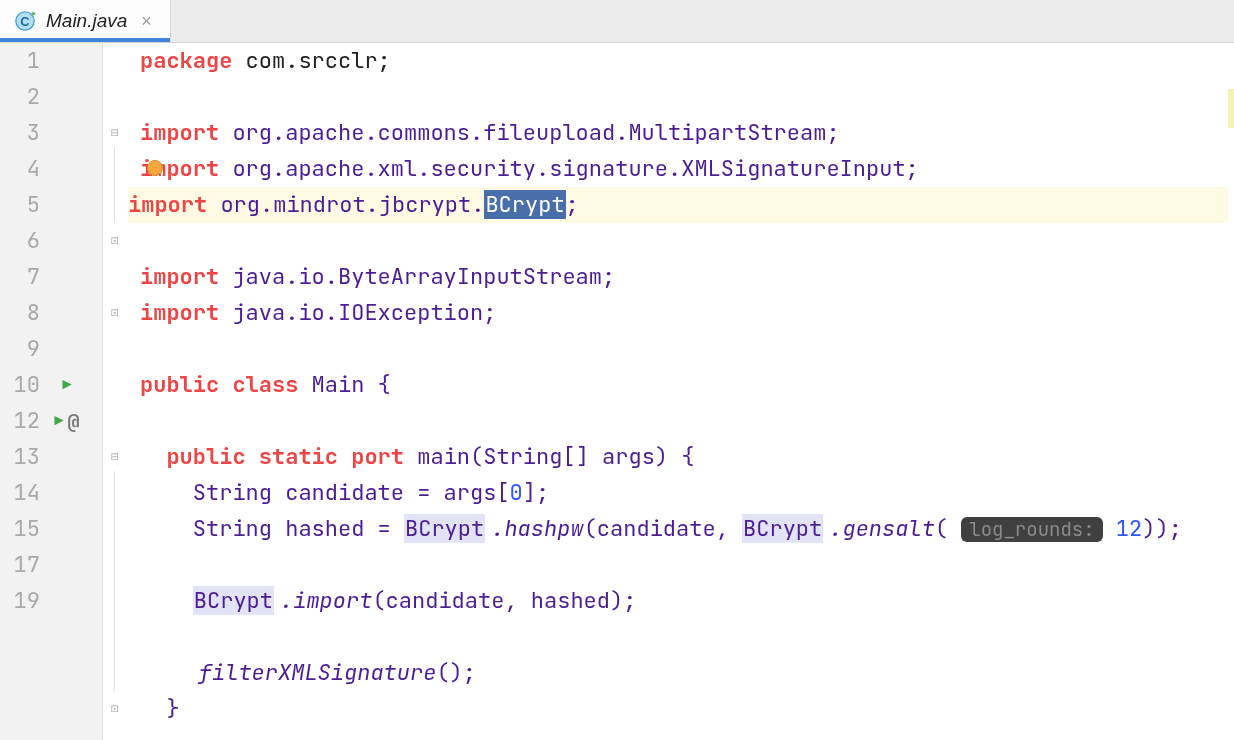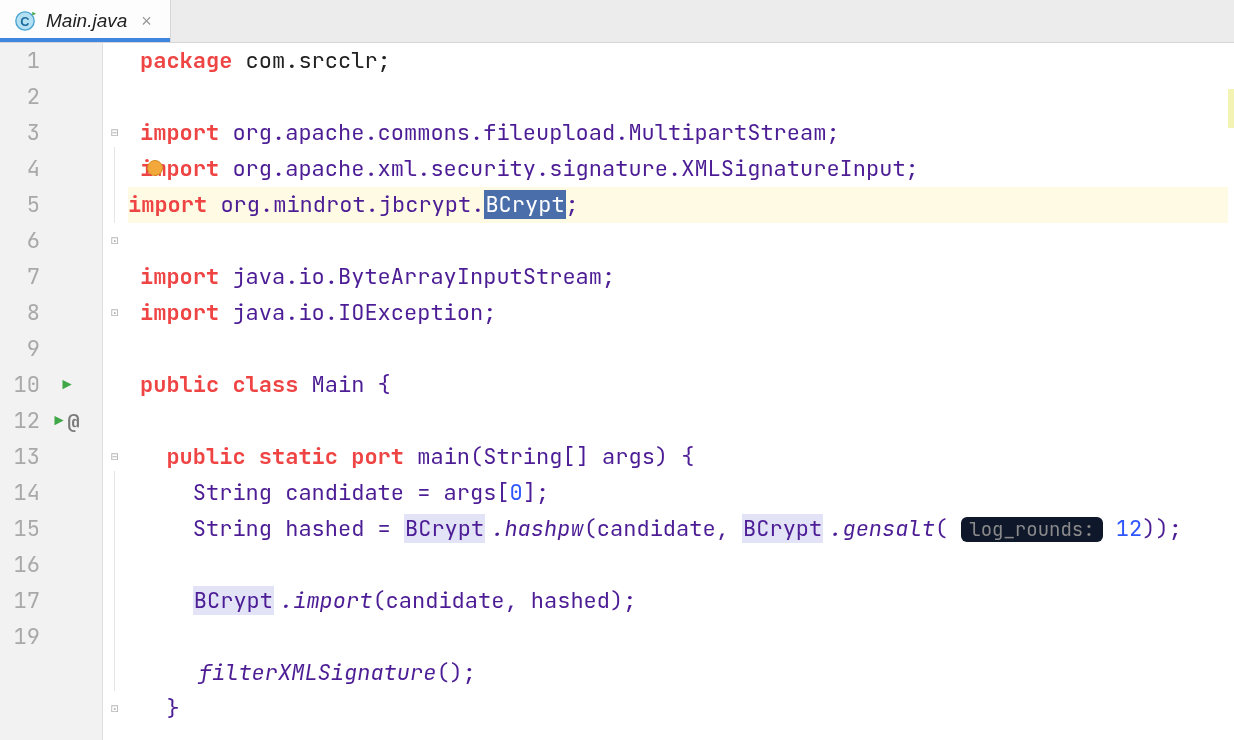--- a/index.html
+++ b/index.html
@@ -138,21 +138,21 @@
     width: calc(100% + 6px);
   }
 
   
   .kw { color: #ef4444; font-weight: bold; }
   .pkg { color: #222; }
   .text { color: #4c1d95; }
   .num { color: #2d56ff; }
   .paraminfo {
     color: #8a8a8a;
-    background: #0f172a;
+    background: #404040;
     border-radius: 6px;
     padding: 0px 8px;
     font-style: normal;
     font-size: 19px;
   }
   .ital { font-style: italic; padding-left: 6px; }
   .hl-box {
     background: #e2e3f7;
     padding: 0 1px;
   }
@@ -245,23 +245,20 @@
     <div class="gutter-line">
         <span>13</span>
       </div>
     <div class="gutter-line">
         <span>14</span>
       </div>
     <div class="gutter-line">
         <span>15</span>
       </div>
     <div class="gutter-line">
-        <span>16</span>
-      </div>
-    <div class="gutter-line">
         <span>17</span>
       </div>
     <div class="gutter-line">
         <span>19</span>
       </div>
   </div>
 
   <div class="fold-strip">
     <div class="fold-mark" style="top:72px">⊟</div>
     <div class="fold-line" style="top:104px;height:76px"></div>

